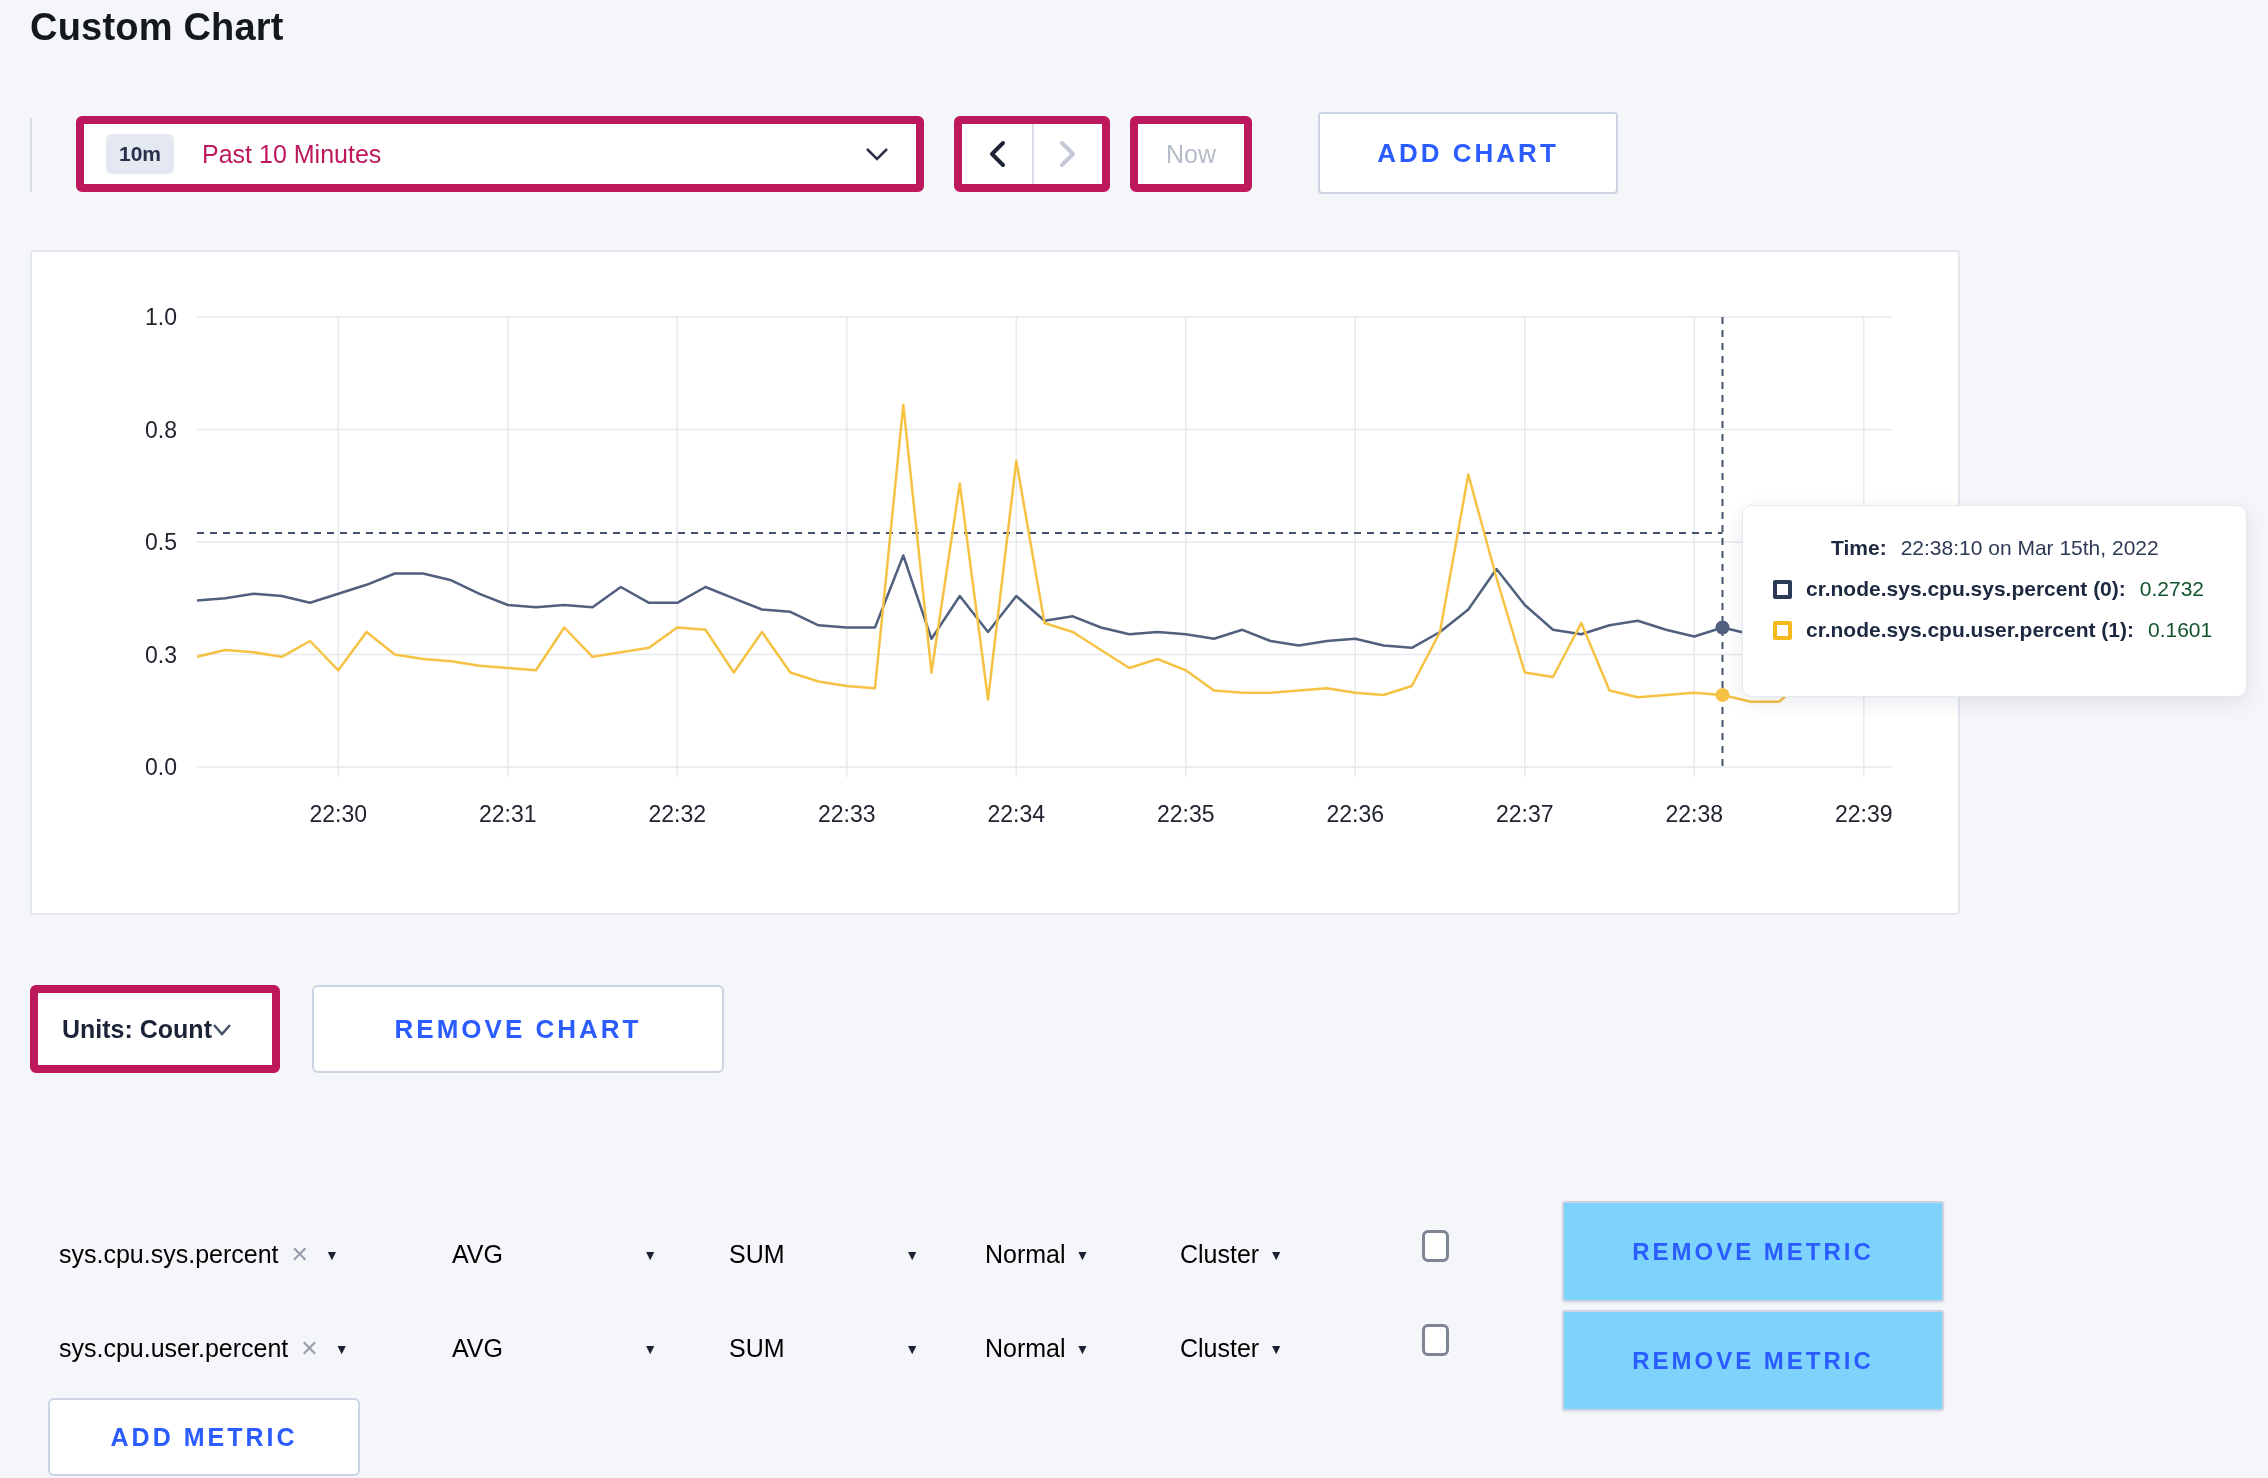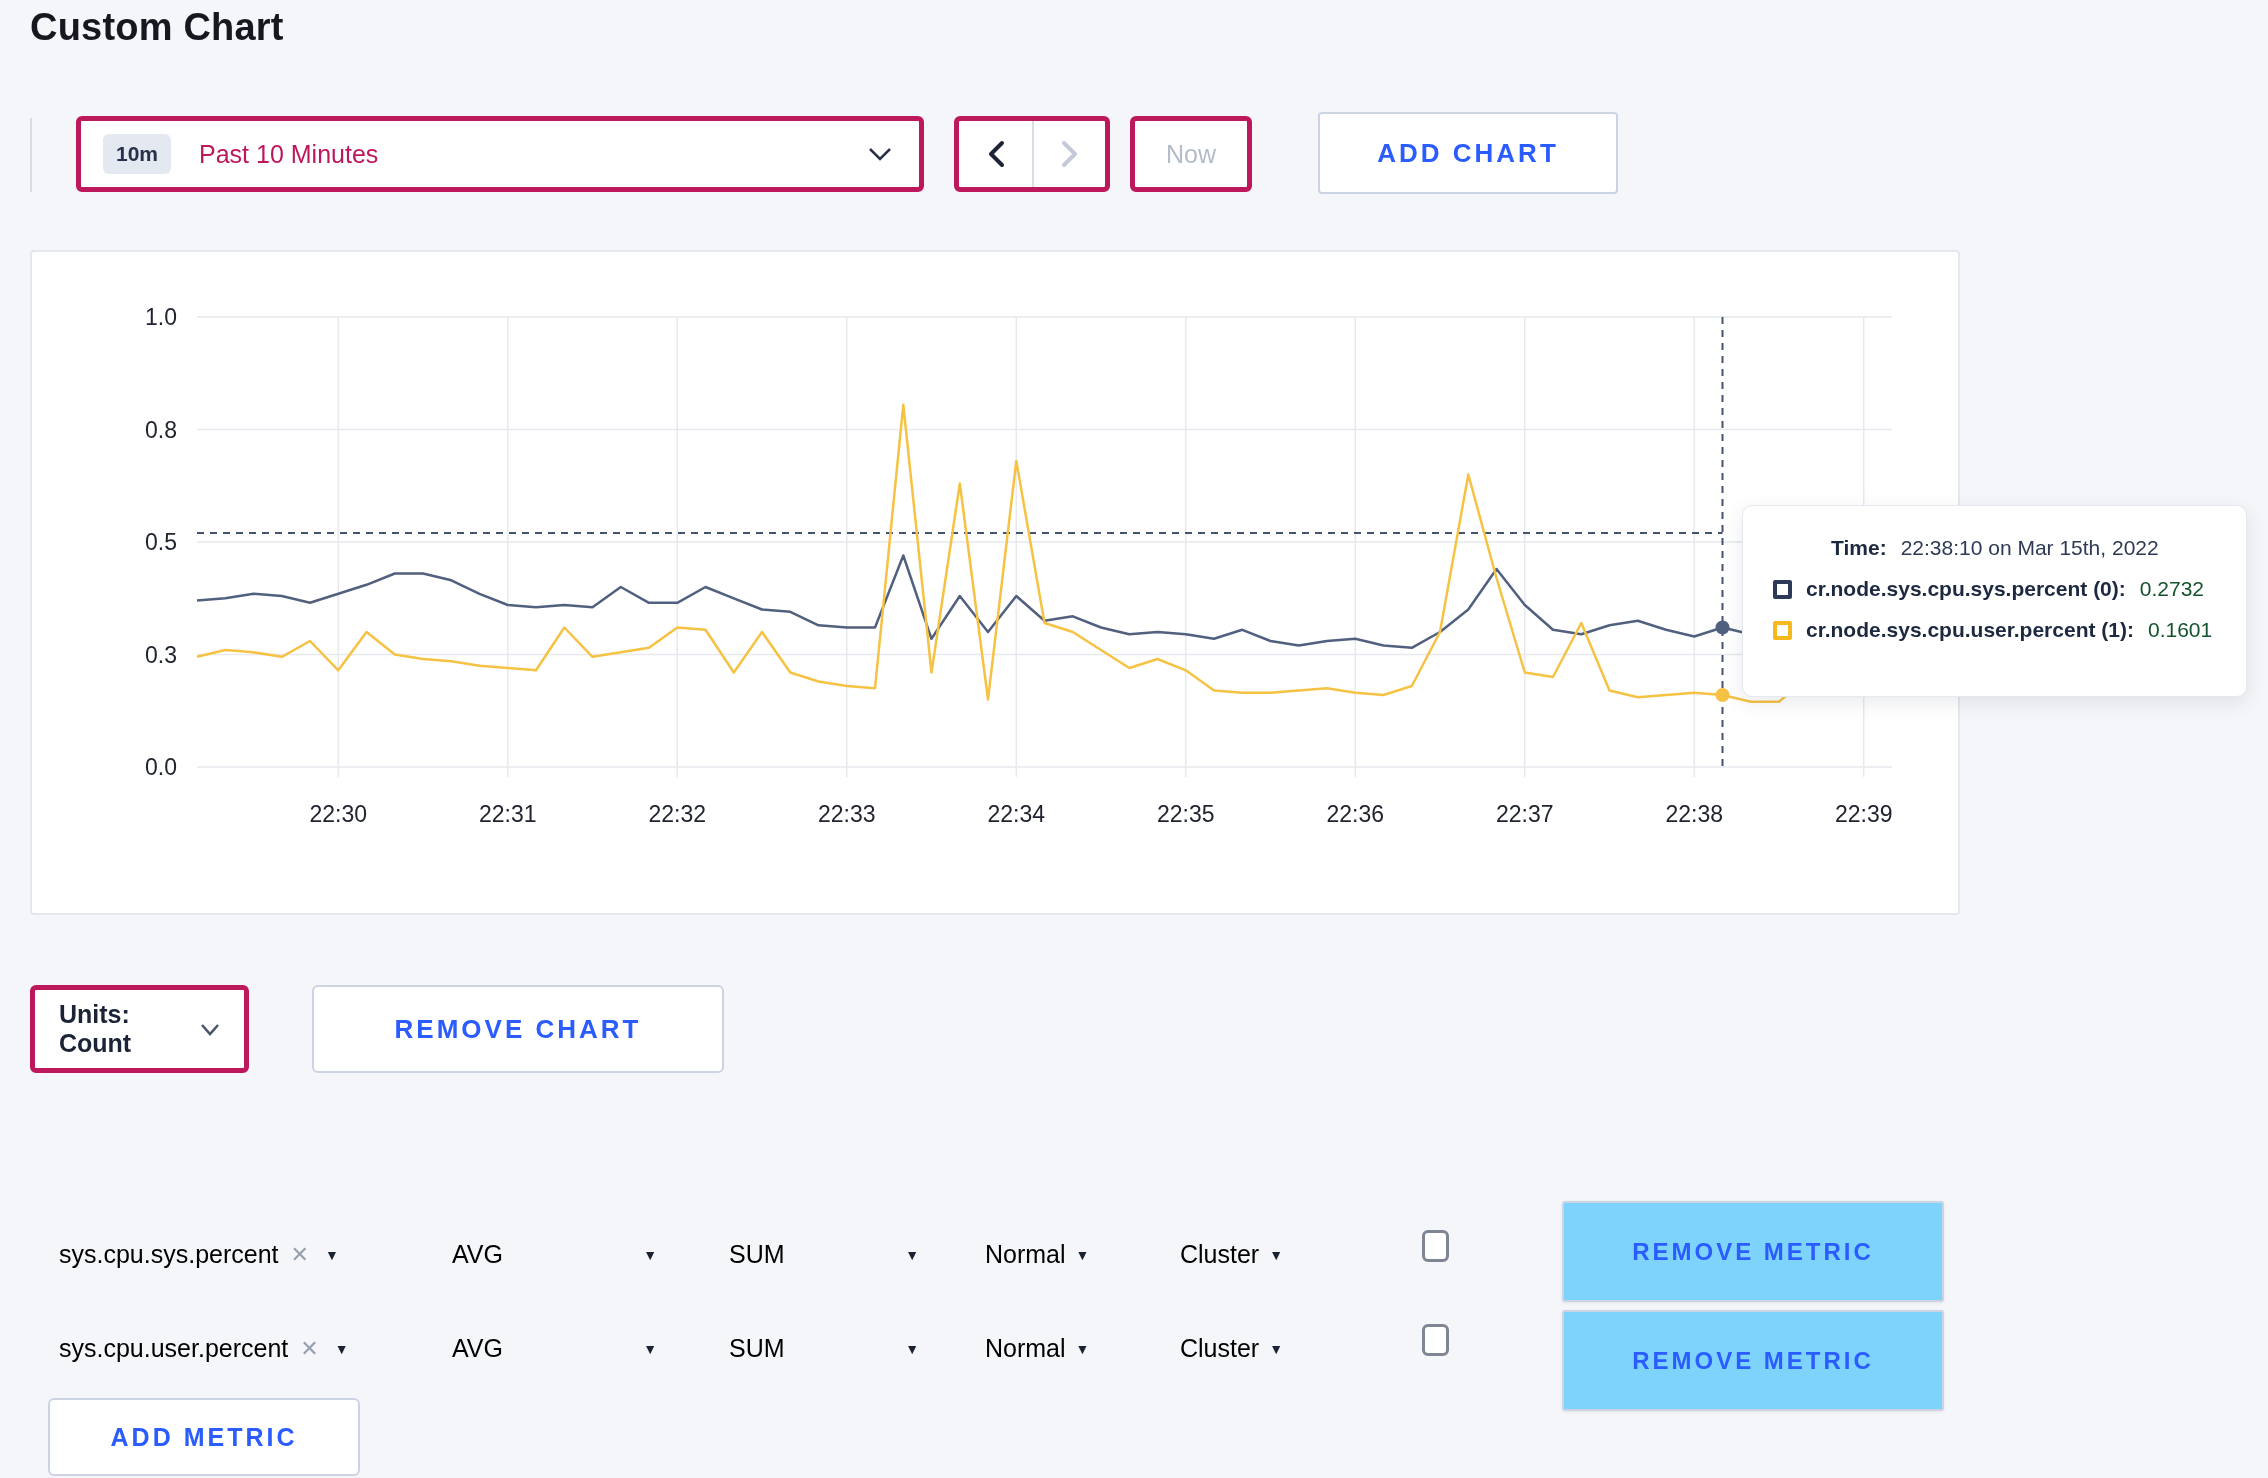--- a/index.html
+++ b/index.html
@@ -3,21 +3,21 @@
 <meta charset="utf-8">
 <style>
   * { margin:0; padding:0; box-sizing:border-box; }
   html,body { background:#f5f6f9; }
   body { font-family:"Liberation Sans", sans-serif; color:#1c2436; }
   #app { position:relative; width:2268px; height:1478px; background:#f5f6f9; overflow:hidden; }
 
   
   .page-title { position:absolute; left:30px; top:6px; font-size:38px; font-weight:600; color:#15181f; letter-spacing:.2px; }
 
-  .ctrl { position:absolute; background:#fff; border:5px solid #be185d; border-radius:6px; display:flex; align-items:center; }
+  .ctrl { position:absolute; background:#fff; border:8px solid #be185d; border-radius:6px; display:flex; align-items:center; }
   .ctrl-divider { position:absolute; left:30px; top:118px; width:2px; height:74px; background:#d9dce4; }
 
   .time-dropdown { left:76px; top:116px; width:848px; height:76px; padding:0 26px 0 22px; cursor:pointer; }
   .time-badge { background:#e4e8f1; color:#26304a; font-size:21px; font-weight:700; border-radius:6px; padding:8px 13px; }
   .time-label { font-size:25px; font-weight:500; color:#be185d; margin-left:28px; }
   .time-dropdown .chev { margin-left:auto; }
 
   .nav-group { left:954px; top:116px; width:156px; height:76px; padding:0; }
   .nav-cell { width:50%; height:100%; display:flex; align-items:center; justify-content:center; cursor:pointer; }
   .nav-cell + .nav-cell { border-left:2px solid #d9dde6; }
@@ -36,21 +36,21 @@
   .chart-tooltip { position:absolute; left:1742px; top:505px; width:505px; height:192px; background:#fff; border:1px solid #e5e8ef; border-radius:10px; box-shadow:0 6px 20px rgba(40,50,80,.10); padding:30px 30px 26px 30px; z-index:6; }
   .tt-row { display:flex; align-items:center; font-size:21px; margin-bottom:17px; white-space:nowrap; }
   .tt-row:last-child { margin-bottom:0; }
   .tt-time-label { font-weight:700; color:#1d2940; margin-left:58px; }
   .tt-time-value { color:#2e3a55; margin-left:14px; }
   .tt-swatch { width:19px; height:19px; border:4px solid; border-radius:2px; background:#fff; flex:0 0 auto; margin-right:14px; }
   .tt-name { font-weight:700; color:#1d2940; }
   .tt-value { color:#14532d; margin-left:14px; }
 
   
-  .units-select { left:30px; top:985px; width:219px; height:88px; padding:0 24px; justify-content:flex-end; gap:0; font-size:25px; font-weight:700; color:#1b2436; border-radius:6px; cursor:pointer; }
+  .units-select { left:30px; top:985px; width:250px; height:88px; padding:0 24px; justify-content:flex-start; gap:0; font-size:25px; font-weight:700; color:#1b2436; border-radius:6px; cursor:pointer; }
   .remove-chart-btn { left:312px; top:985px; width:412px; height:88px; border-radius:6px; font-size:26px; }
 
   
   .table-header { position:absolute; left:30px; top:1128px; width:1930px; height:72px; background:#fff; }
   .th { position:absolute; top:24px; font-size:20px; font-weight:600; letter-spacing:3px; color:#47536e; }
   .th1{left:70px;} .th2{left:452px;} .th3{left:737px;} .th4{left:993px;} .th5{left:1188px;} .th6{left:1377px;}
 
   .cell { position:absolute; display:flex; align-items:center; font-size:25px; color:#000000; }
   .caret { font-size:14px; color:#1a2132; line-height:1; }
   .x-icon { font-size:22px; color:#97a0af; }

